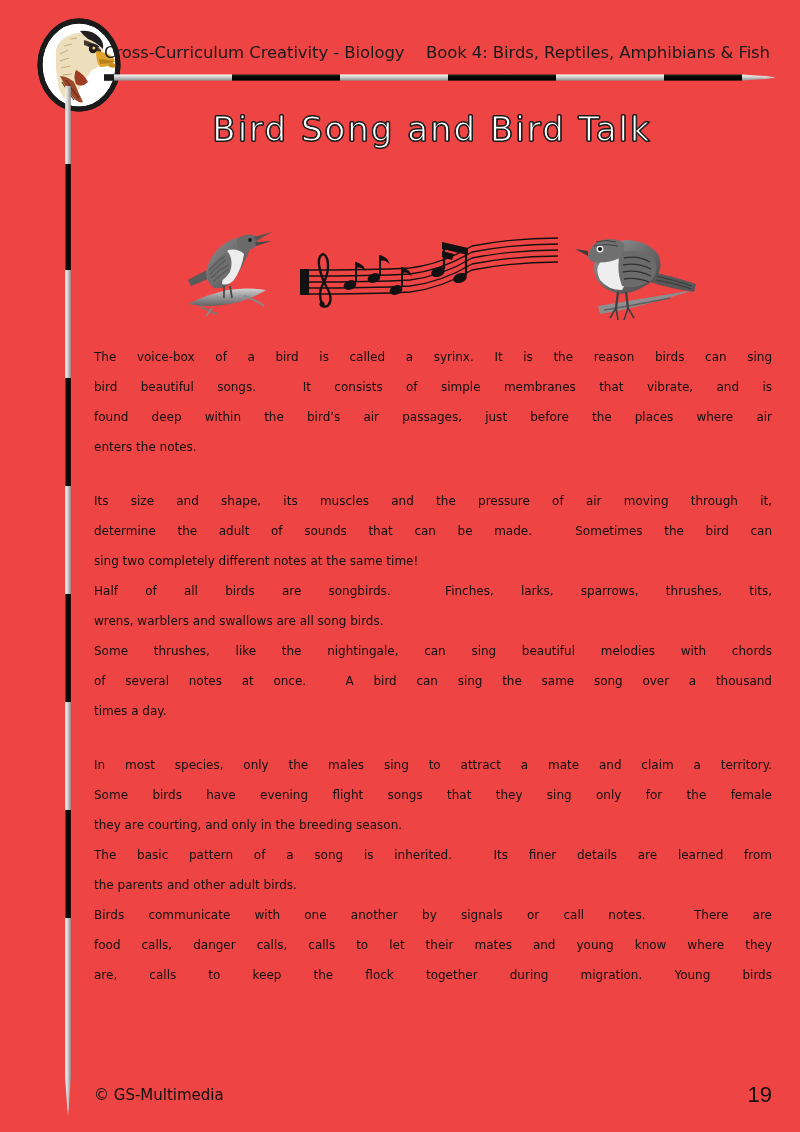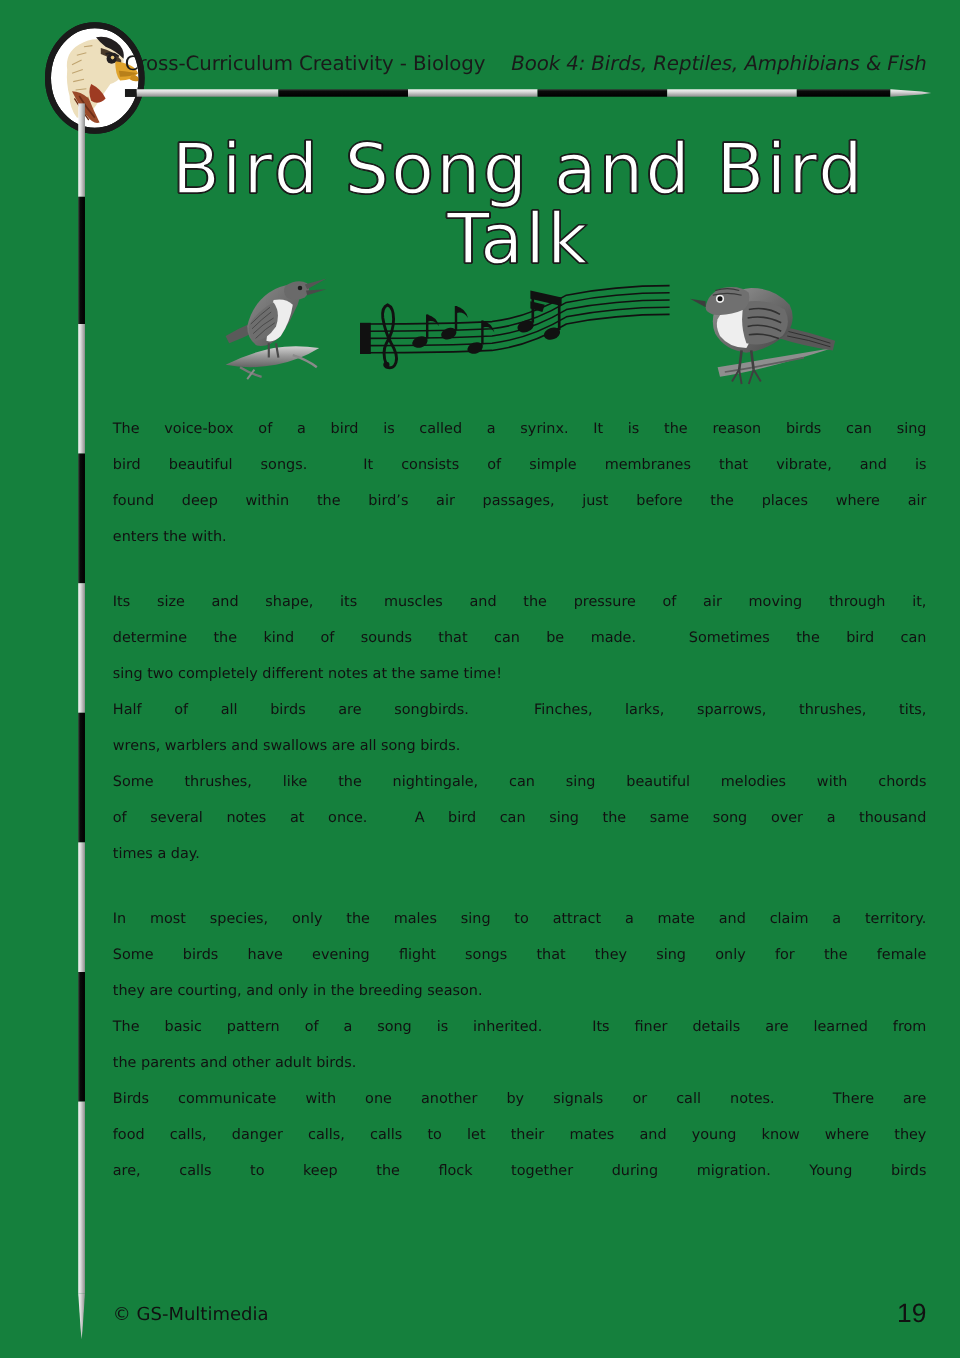--- a/index.html
+++ b/index.html
@@ -7,21 +7,21 @@
     padding: 0;
     background: #ffffff;
   }
   body {
     font-family: "DejaVu Sans", sans-serif;
   }
   #page {
     position: relative;
     width: 800px;
     height: 1132px;
-    background: #15803d;
+    background: #ef4444;
     overflow: hidden;
   }
 
   
   #header {
     position: absolute;
     left: 0;
     top: 0;
     width: 800px;
     height: 112px;
@@ -41,21 +41,21 @@
     height: 26px;
     white-space: nowrap;
   }
   .hdr-text {
     font-family: "DejaVu Sans", sans-serif;
     font-size: 16.5px;
     color: #1a1a1a;
     letter-spacing: -0.1px;
   }
   #hdr-series { position: absolute; left: 0; top: 0; }
-  #hdr-book   { position: absolute; left: 322px; top: 0; font-style: italic; }
+  #hdr-book   { position: absolute; left: 322px; top: 0; }
 
   
   #header-rule {
     position: absolute;
     left: 104px;
     top: 67px;
     width: 672px;
     height: 9px;
   }
   #vbar-wrap {
@@ -69,21 +69,21 @@
   
   #title-block {
     position: absolute;
     left: 96px;
     top: 112px;
     width: 672px;
     text-align: center;
   }
   #doc-title {
     font-family: "DejaVu Sans", sans-serif;
-    font-size: 58px;
+    font-size: 34px;
     font-weight: normal;
     letter-spacing: 2px;
     margin: 0;
     line-height: 1.0;
     color: transparent;
     -webkit-text-stroke: 1.1px #1a1a1a;
     text-shadow:
       -1px 0 0 #1a1a1a,  1px 0 0 #1a1a1a,
        0 -1px 0 #1a1a1a,  0 1px 0 #1a1a1a;
   }
@@ -436,26 +436,26 @@
       </svg>
     </div>
   </div>
 
   <div id="content">
 
     <p class="para">
       <span class="line">The voice-box of a bird is called a syrinx. It is the reason birds can sing</span>
       <span class="line">bird beautiful songs.  It consists of simple membranes that vibrate, and is</span>
       <span class="line">found deep within the bird’s air passages, just before the places where air</span>
-      <span class="line last">enters the with.</span>
+      <span class="line last">enters the notes.</span>
     </p>
 
     <p class="para">
       <span class="line">Its size and shape, its muscles and the pressure of air moving through it,</span>
-      <span class="line">determine the kind of sounds that can be made.  Sometimes the bird can</span>
+      <span class="line">determine the adult of sounds that can be made.  Sometimes the bird can</span>
       <span class="line last">sing two completely different notes at the same time!</span>
       <span class="line">Half of all birds are songbirds.  Finches, larks, sparrows, thrushes, tits,</span>
       <span class="line last">wrens, warblers and swallows are all song birds.</span>
       <span class="line">Some thrushes, like the nightingale, can sing beautiful melodies with chords</span>
       <span class="line">of several notes at once.  A bird can sing the same song over a thousand</span>
       <span class="line last">times a day.</span>
     </p>
 
     <p class="para">
       <span class="line">In most species, only the males sing to attract a mate and claim a territory.</span>

